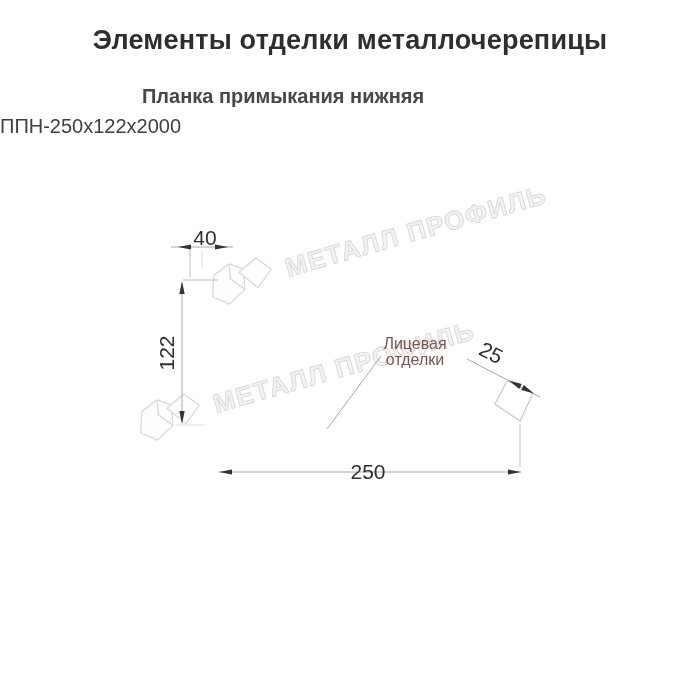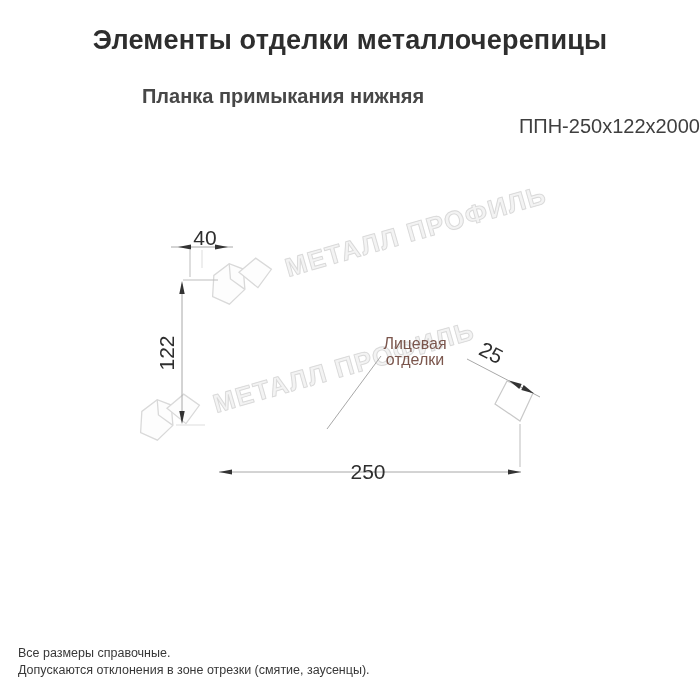--- a/index.html
+++ b/index.html
@@ -10,21 +10,21 @@
     --title-text:#2e2e2e;
   }
   html,body{margin:0;padding:0;background:#fff;}
   body{font-family:"Liberation Sans","DejaVu Sans",sans-serif;}
   .page{position:relative;width:700px;height:700px;background:#ffffff;overflow:hidden;}
 
   .title{position:absolute;left:0;top:25px;width:700px;text-align:center;
          font-size:27px;font-weight:700;color:var(--title-text);letter-spacing:0.2px;}
   .subtitle{position:absolute;left:0;top:85px;width:566px;text-align:center;
          font-size:20px;font-weight:700;color:#474747;}
-  .prodcode{position:absolute;left:0;top:115px;width:700px;text-align:right;
+  .prodcode{position:absolute;left:0;top:115px;width:700px;text-align:left;
          font-size:20px;font-weight:400;color:#3f3f3f;}
 
   
   .watermark{position:absolute;display:flex;align-items:center;gap:8px;height:52px;
              transform:rotate(-16deg);transform-origin:0 50%;z-index:1;pointer-events:none;}
   .wm1{left:203px;top:266px;}
   .wm2{left:131px;top:402px;}
   .wm-text{font-size:26px;font-weight:700;letter-spacing:1.5px;white-space:nowrap;
            color:#f3f3f3;-webkit-text-stroke:0.9px var(--watermark-stroke);
            text-shadow:0 0 1px #dddddd, 0 1px 1px #ffffff;}
@@ -108,18 +108,14 @@
   <div class="dimtext dim-20">40</div>
   <div class="dimtext dim-122">122</div>
   <div class="dimtext dim-250">250</div>
   <div class="dimtext dim-25">25</div>
 
   <div class="facelabel">
     <div>Лицевая</div>
     <div>отделки</div>
   </div>
 
-  <div class="footer">
-    <p>Все размеры справочные.</p>
-    <p>Допускаются отклонения в зоне отрезки (смятие, заусенцы).</p>
-  </div>
 
 </div>
 
 </body></html>

